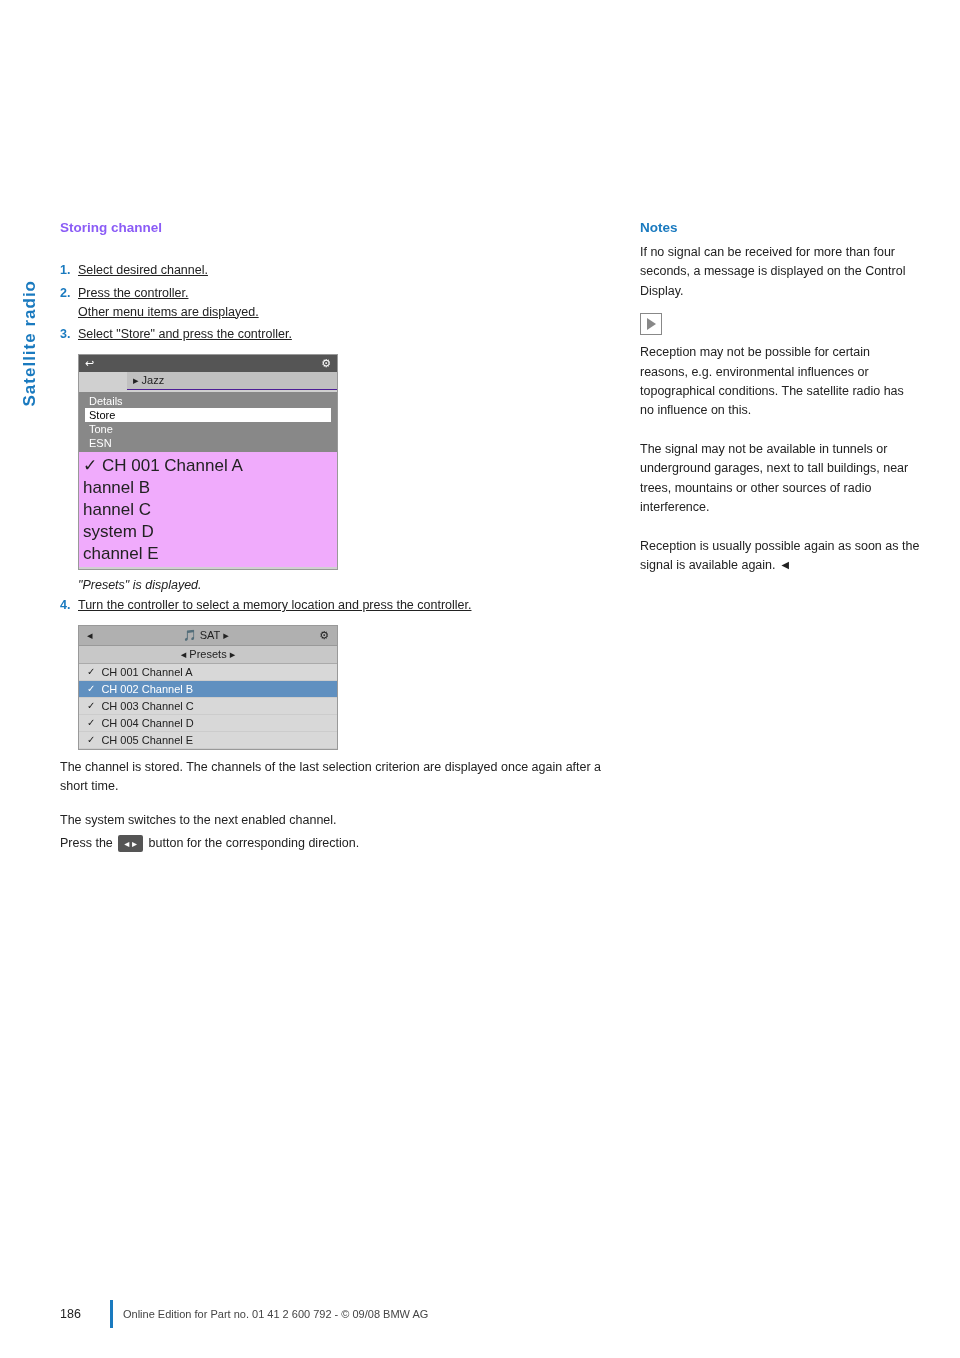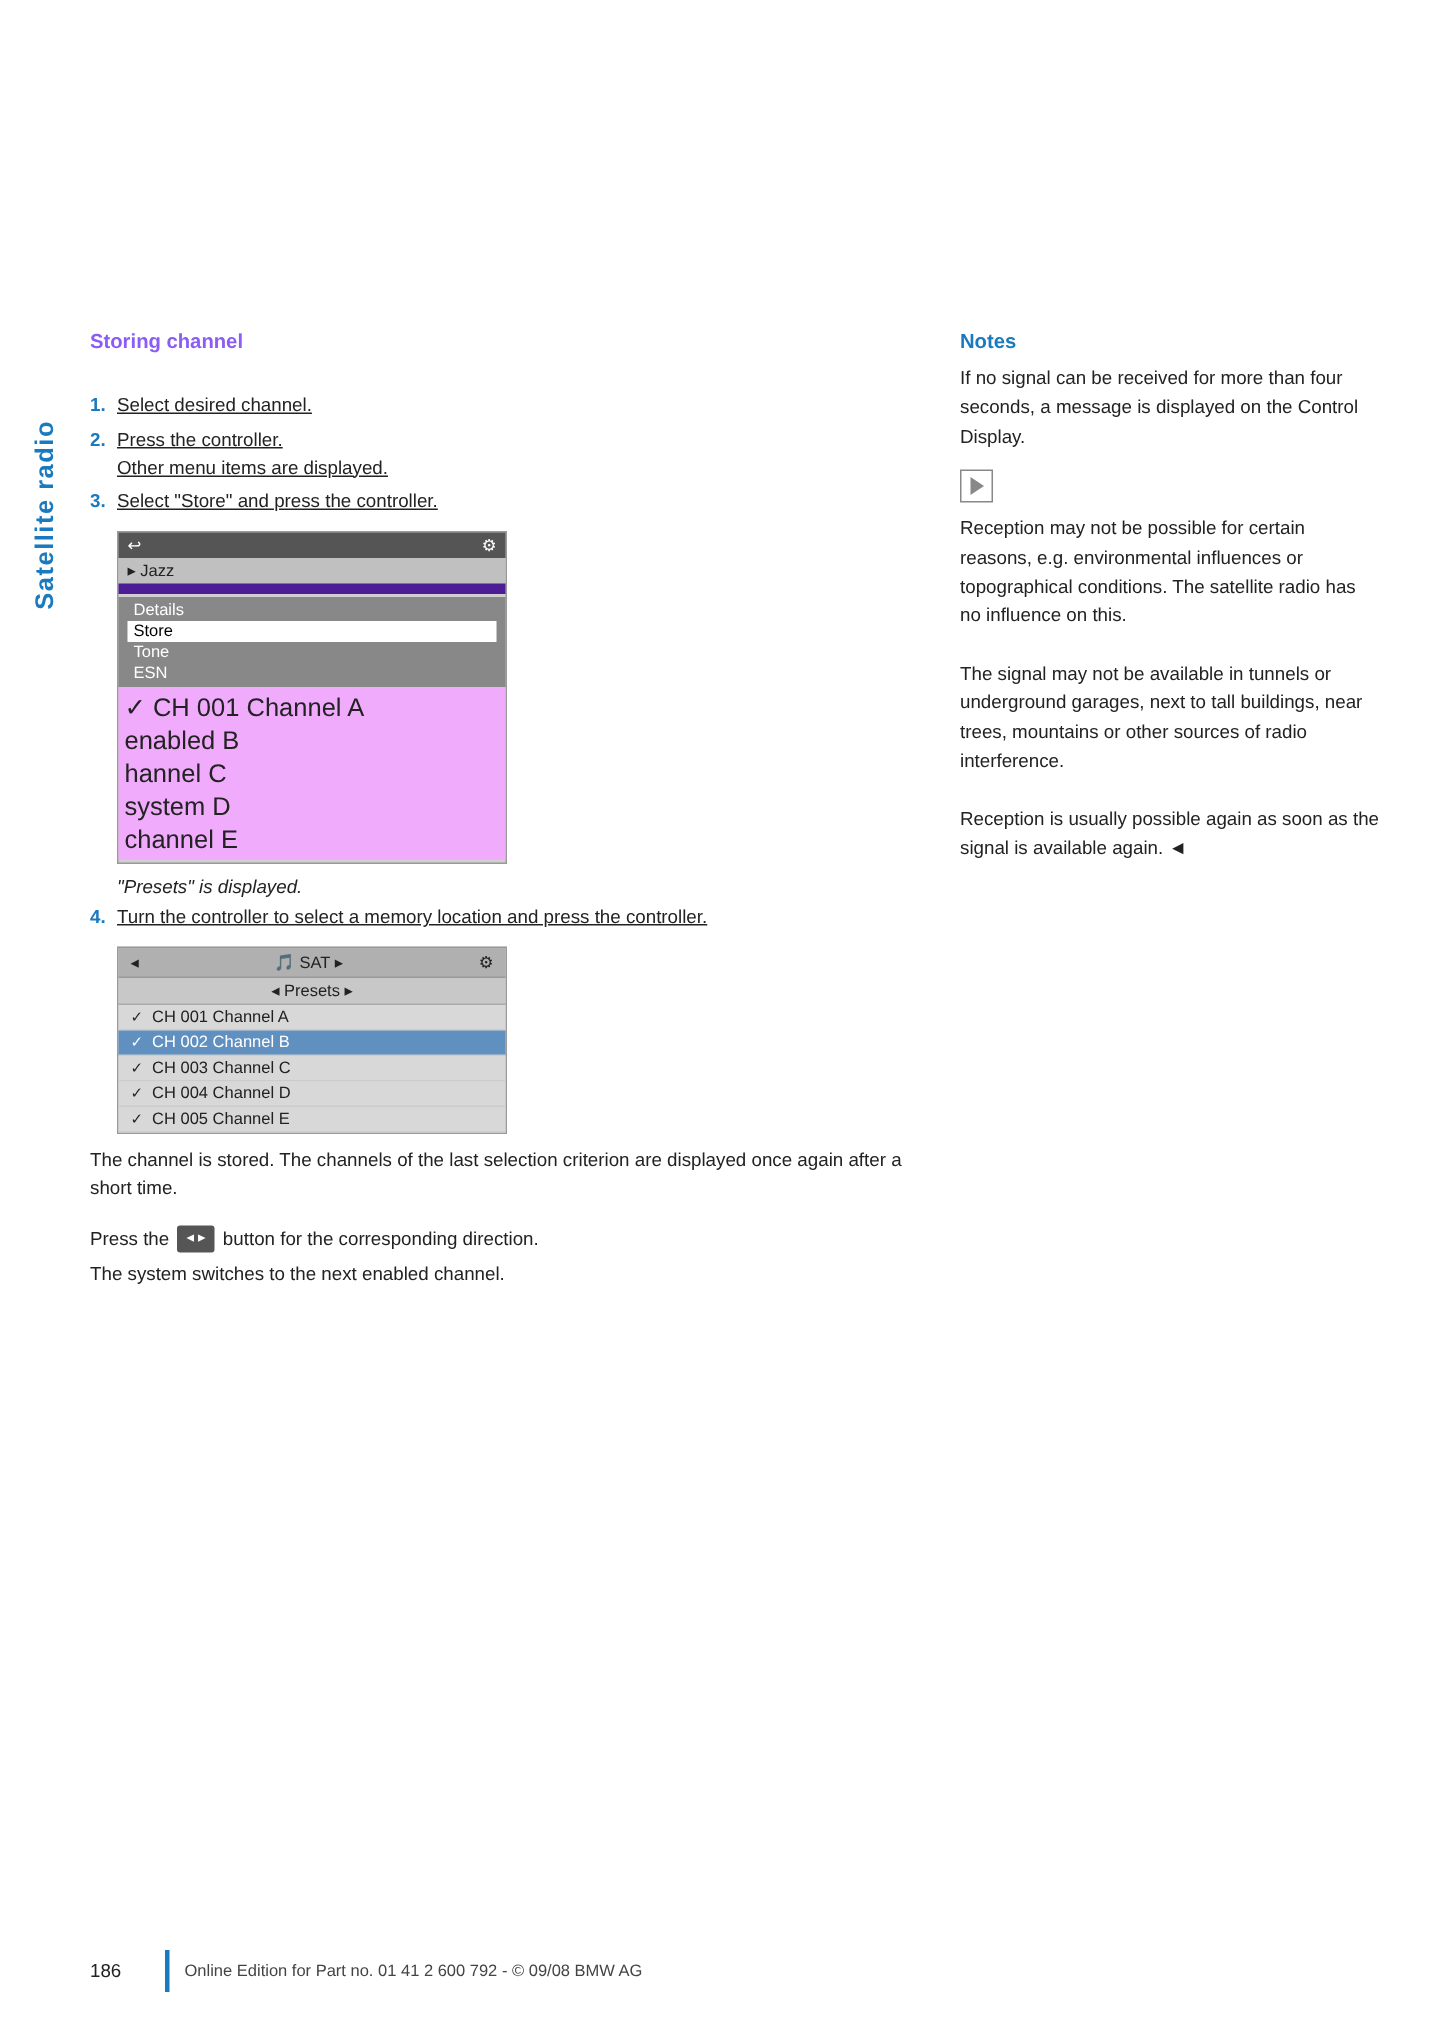--- a/index.html
+++ b/index.html
@@ -98,21 +98,22 @@
       align-items: center;
       justify-content: space-between;
       padding: 2px 6px;
       font-size: 11px;
     }
 
     .screen-mock .jazz-row {
       background: #c0c0c0;
       padding: 2px 6px;
       font-size: 11px;
-      border-bottom: 7px solid #4c1d95;
+      border-bottom: 1px solid #4c1d95;
+      margin-left: 48px;
     }
 
     .screen-mock .channels-area {
       display: flex;
       padding: 2px 0;
       flex-direction: column;
     }
 
     .screen-mock .menu-items {
       background: #888;
@@ -330,21 +331,21 @@
       <div class="jazz-row">▸ Jazz</div>
       <div class="channels-area">
         <div class="menu-items">
           <div>Details</div>
           <div class="selected">Store</div>
           <div>Tone</div>
           <div>ESN</div>
         </div>
         <div class="channel-list">
           <div>✓ CH 001 Channel A</div>
-          <div>enabled B</div>
+          <div>hannel B</div>
           <div>hannel C</div>
           <div>system D</div>
           <div>channel E</div>
         </div>
       </div>
     </div>
 
     <div class="presets-text">"Presets" is displayed.</div>
 
     <ul class="step-list">
@@ -379,24 +380,24 @@
       </div>
       <div class="preset-row">
         <span class="check">✓</span>
         <span>CH 005 Channel E</span>
       </div>
     </div>
 
     <div class="channel-stored-text">The channel is stored. The channels of the last selection criterion are displayed once again after a short time.</div>
 
 
+    <div class="body-text">The system switches to the next enabled channel.</div>
     <div class="body-text">
       Press the <span class="cd-button">◂ ▸</span> button for the corresponding direction.
     </div>
-    <div class="body-text">The system switches to the next enabled channel.</div>
   </div>
 
   <div class="right-col">
     <div class="notes-title">Notes</div>
 
     <div class="note-block">If no signal can be received for more than four seconds, a message is displayed on the Control Display.</div>
 
     <div class="note-with-icon">
       <div class="note-icon">
         <div class="note-icon-inner"></div>

